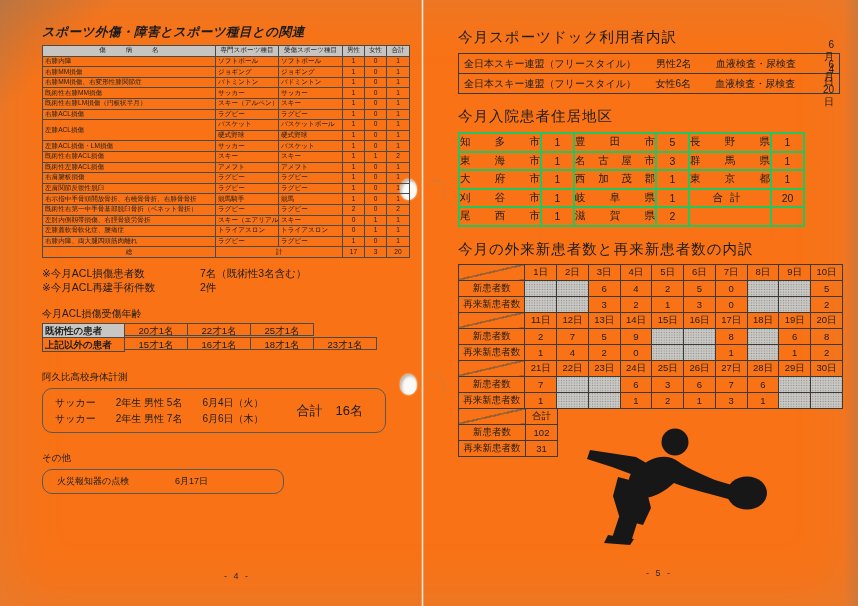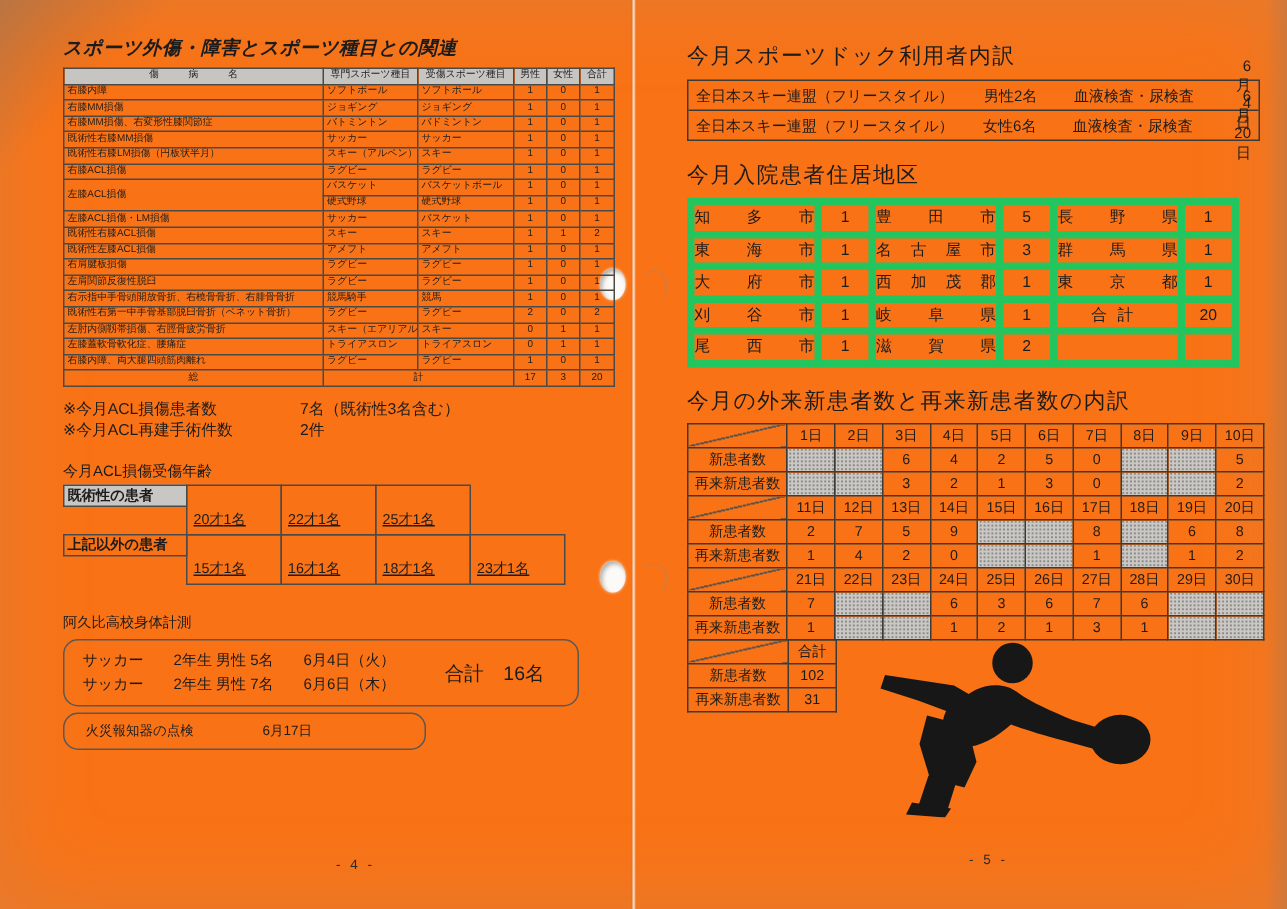--- a/index.html
+++ b/index.html
@@ -32,21 +32,21 @@
 
   .acl-notes{margin-top:8px;font-size:10.5px;line-height:1.35;}
   .note-line{display:flex;}
   .note-label{width:158px;}
   .acl-age-title{margin-top:13px;font-size:10px;}
   .age-table{margin-top:3px;font-size:9.5px;}
   .age-row{display:flex;}
   .age-label{width:77px;border:1px solid #4c4a46;padding:0 2px;height:13px;line-height:13px;margin-top:-1px;font-weight:bold;}
   .age-label.shaded{background:#c9c7c3;}
   .age-cell{width:64px;border:1px solid #4c4a46;margin-left:-1px;margin-top:-1px;height:13px;line-height:13px;
-        display:flex;justify-content:flex-start;padding:16px 4px;box-sizing:border-box;text-decoration:underline;}
+        display:flex;justify-content:center;padding:0 4px;box-sizing:border-box;}
 
   .sec-title{margin-top:19px;font-size:9.5px;}
   .round-box{margin-top:4px;border:1.3px solid #5a5854;border-radius:10px;padding:6px 12px;position:relative;
         width:318px;}
   .school-line{font-size:10px;line-height:1.55;white-space:pre;}
   .school-total{position:absolute;right:22px;top:50%;transform:translateY(-50%);font-size:13px;}
   .other-box{width:212px;display:flex;font-size:9px;padding:5px 14px;}
   .other-label{width:118px;}
 
   .pagenum{position:absolute;font-size:9px;letter-spacing:2px;color:#2a2a2a;}
@@ -58,21 +58,21 @@
   .dock-table{margin-top:6px;border:1px solid #3c3a36;width:382px;box-sizing:border-box;}
   .dock-row{display:flex;align-items:center;height:19px;font-size:10px;padding:0 5px;}
   .dock-row + .dock-row{border-top:1px solid #3c3a36;}
   .dock-org{width:192px;}
   .dock-people{width:60px;}
   .dock-tests{width:108px;}
   .dock-date{flex:1;text-align:right;}
 
   .mt13{margin-top:13px;}
   table.res{border-collapse:collapse;table-layout:fixed;margin-top:6px;font-size:10.5px;}
-  table.res td{border:5px solid #22c55e;height:16.5px;padding:0;}
+  table.res td{border:2px solid #22c55e;height:16.5px;padding:0;}
   .res-name{width:80px;padding:0 9px;text-align:justify;text-align-last:justify;}
   .res-name.total{text-align:center;text-align-last:center;letter-spacing:7px;}
   .res-cnt{width:31px;text-align:center;}
 
   table.out{border-collapse:collapse;table-layout:fixed;margin-top:5px;font-size:9.5px;}
   table.out td{border:1px solid #3c3a36;height:15px;padding:0;text-align:center;overflow:hidden;}
   .out-label{width:66px;text-align:left;padding:0 3px;}
   .out-day{width:31px;}
   .diag{background:linear-gradient(to bottom right,transparent 48%,#55534f 48%,#55534f 52%,transparent 52%);}
   .shade{background-color:#cac8c4;
@@ -320,20 +320,21 @@
 
     <div class="sec-title">阿久比高校身体計測</div>
     <div class="round-box">
       <div id="school-lines">
           <div class="school-line">サッカー　　2年生 男性 5名　　6月4日（火）</div>
           <div class="school-line">サッカー　　2年生 男性 7名　　6月6日（木）</div>
         </div>
       <div class="school-total">合計　16名</div>
     </div>
 
+    <div class="sec-title">その他</div>
     <div class="round-box other-box">
       <span class="other-label">火災報知器の点検</span>
       <span>6月17日</span>
     </div>
   </section>
 
   <section class="page-right">
     <h2 class="rt-title">今月スポーツドック利用者内訳</h2>
     <div class="dock-table" id="dock-table">
         <div class="dock-row">

